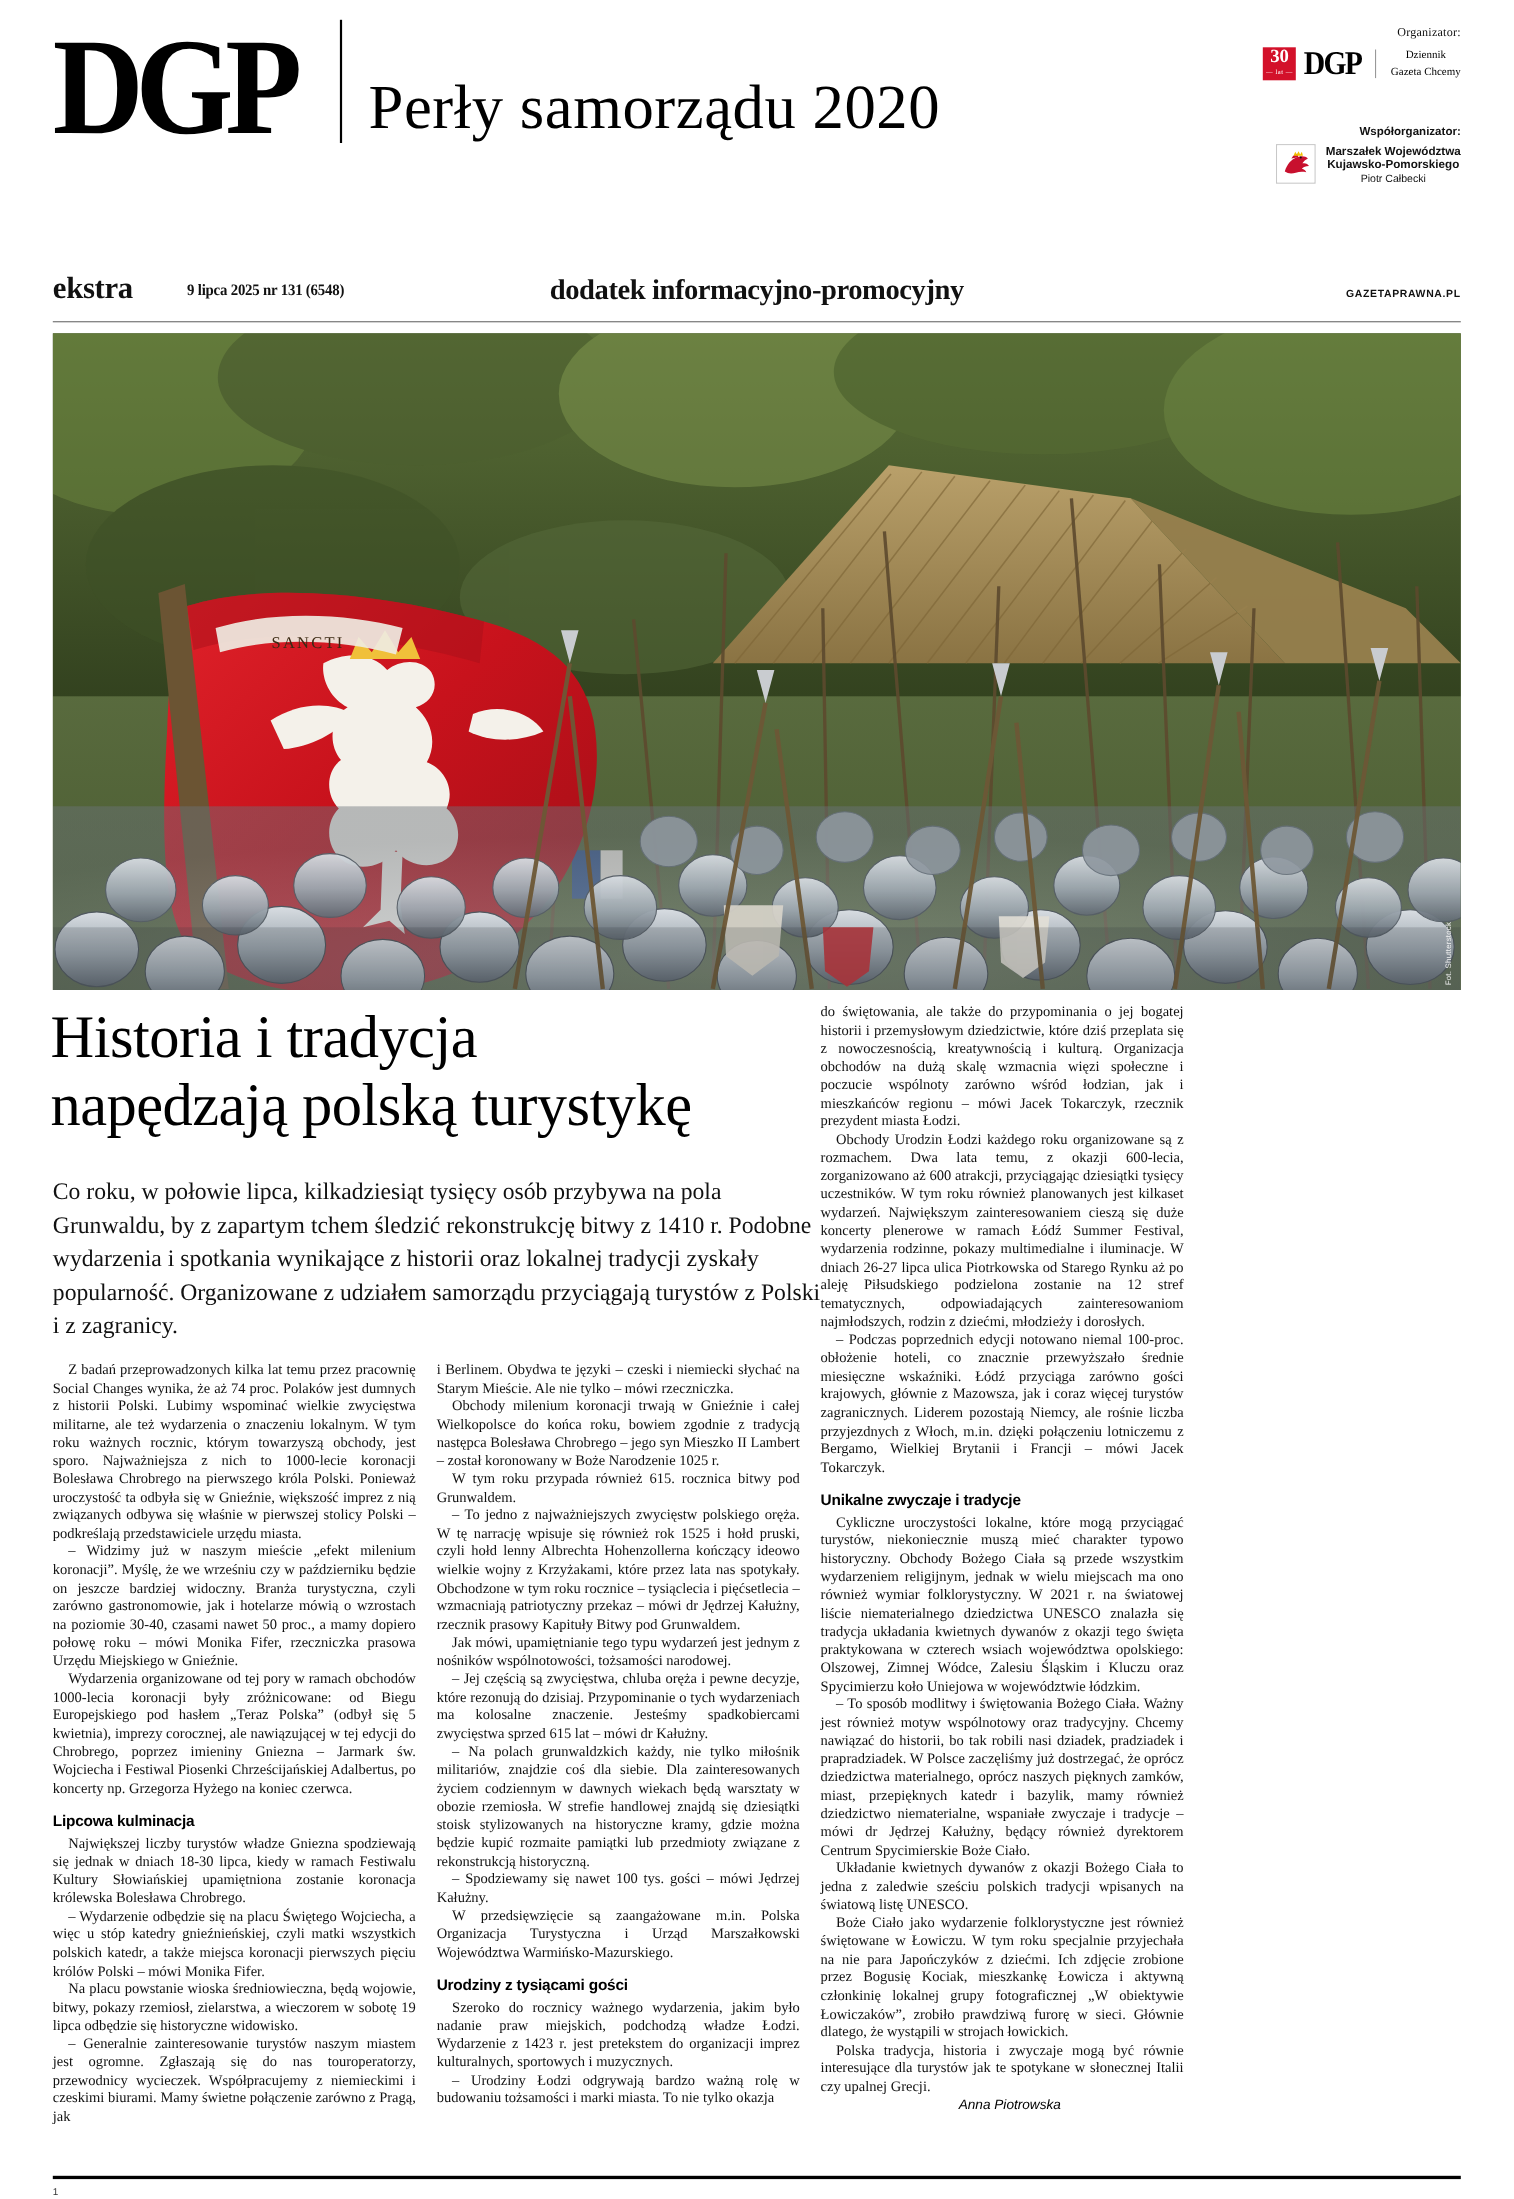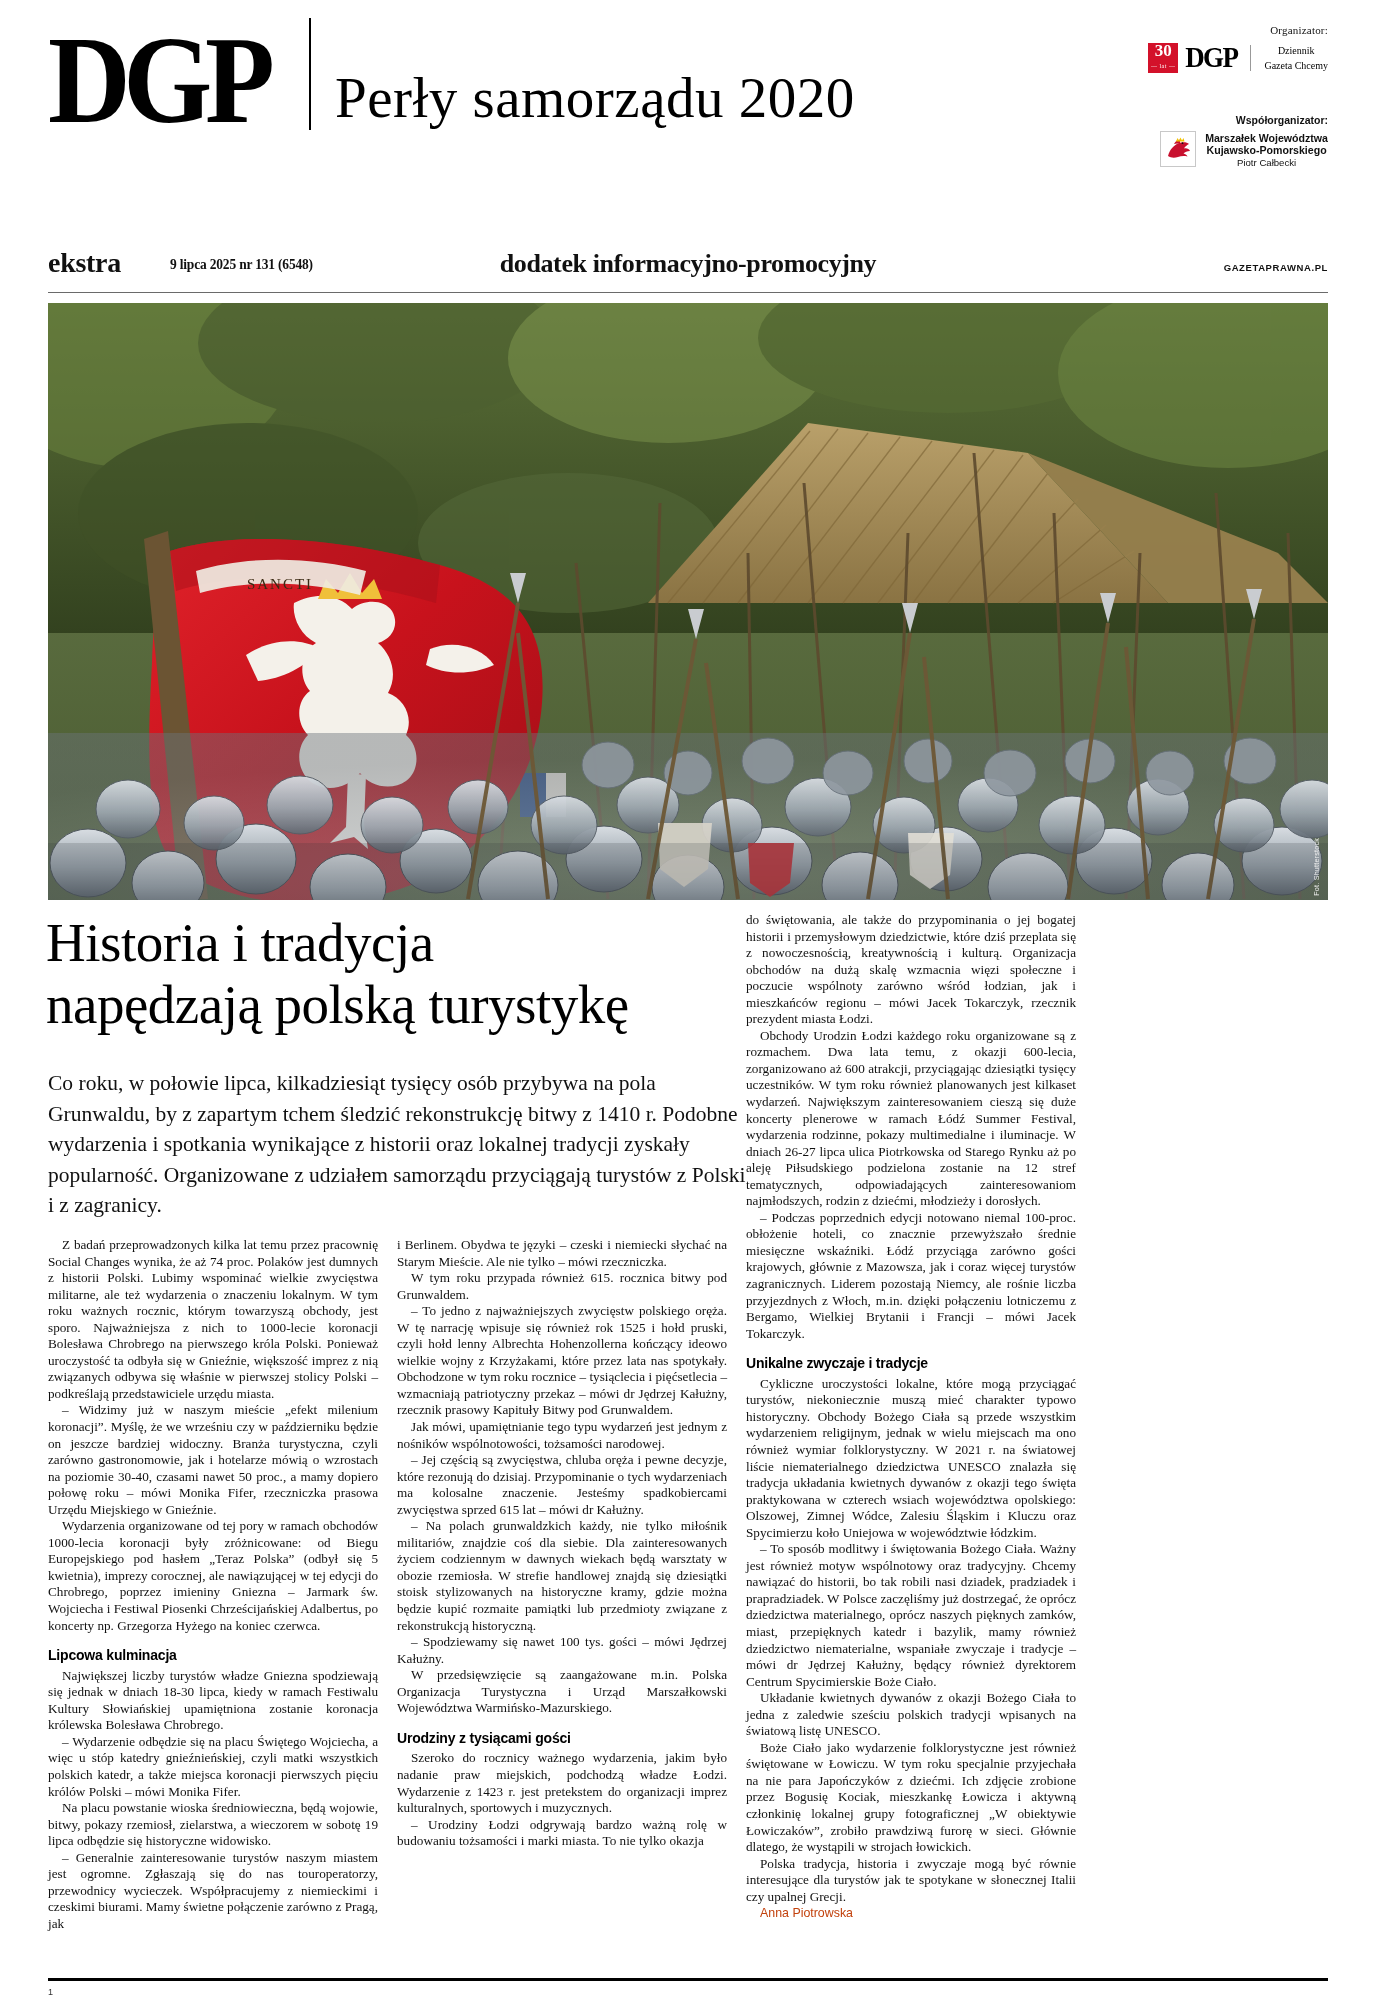--- a/index.html
+++ b/index.html
@@ -281,25 +281,26 @@
     font-weight: bold;
     letter-spacing: -0.2px;
     text-align: left;
     color: #000;
   }
   #col1 { left: 48px; }
   #col2 { left: 397px; }
   #col3 { left: 746px; top: 912px; }
   .byline {
     margin-top: 9px;
-    text-align: left;
+    text-align: center;
     font-family: "Liberation Sans", sans-serif;
     font-size: 12.4px;
     text-indent: 0;
-    color: #c2410c;
+    color: #000000;
+    font-style: italic;
   }
 
   .rule-bottom {
     position: absolute;
     left: 48px;
     right: 48px;
     bottom: 18px;
     height: 3px;
     background: #000;
   }
@@ -565,20 +566,21 @@
       <p>– Widzimy już w naszym mieście „efekt milenium koronacji”. Myślę, że we wrześniu czy w październiku będzie on jeszcze bardziej widoczny. Branża turystyczna, czyli zarówno gastronomowie, jak i hotelarze mówią o wzrostach na poziomie 30-40, czasami nawet 50 proc., a mamy dopiero połowę roku – mówi Monika Fifer, rzeczniczka prasowa Urzędu Miejskiego w Gnieźnie.</p>
       <p>Wydarzenia organizowane od tej pory w ramach obchodów 1000-lecia koronacji były zróżnicowane: od Biegu Europejskiego pod hasłem „Teraz Polska” (odbył się 5 kwietnia), imprezy corocznej, ale nawiązującej w tej edycji do Chrobrego, poprzez imieniny Gniezna – Jarmark św. Wojciecha i Festiwal Piosenki Chrześcijańskiej Adalbertus, po koncerty np. Grzegorza Hyżego na koniec czerwca.</p>
       <h3>Lipcowa kulminacja</h3>
       <p>Największej liczby turystów władze Gniezna spodziewają się jednak w dniach 18-30 lipca, kiedy w ramach Festiwalu Kultury Słowiańskiej upamiętniona zostanie koronacja królewska Bolesława Chrobrego.</p>
       <p>– Wydarzenie odbędzie się na placu Świętego Wojciecha, a więc u stóp katedry gnieźnieńskiej, czyli matki wszystkich polskich katedr, a także miejsca koronacji pierwszych pięciu królów Polski – mówi Monika Fifer.</p>
       <p>Na placu powstanie wioska średniowieczna, będą wojowie, bitwy, pokazy rzemiosł, zielarstwa, a wieczorem w sobotę 19 lipca odbędzie się historyczne widowisko.</p>
       <p>– Generalnie zainteresowanie turystów naszym miastem jest ogromne. Zgłaszają się do nas touroperatorzy, przewodnicy wycieczek. Współpracujemy z niemieckimi i czeskimi biurami. Mamy świetne połączenie zarówno z Pragą, jak</p>
     </div>
   <div class="col" id="col2">
       <p class="noindent">i Berlinem. Obydwa te języki – czeski i niemiecki słychać na Starym Mieście. Ale nie tylko – mówi rzeczniczka.</p>
+      <p>Obchody milenium koronacji trwają w Gnieźnie i całej Wielkopolsce do końca roku, bowiem zgodnie z tradycją następca Bolesława Chrobrego – jego syn Mieszko II Lambert – został koronowany w Boże Narodzenie 1025 r.</p>
       <p>W tym roku przypada również 615. rocznica bitwy pod Grunwaldem.</p>
       <p>– To jedno z najważniejszych zwycięstw polskiego oręża. W tę narrację wpisuje się również rok 1525 i hołd pruski, czyli hołd lenny Albrechta Hohenzollerna kończący ideowo wielkie wojny z Krzyżakami, które przez lata nas spotykały. Obchodzone w tym roku rocznice – tysiąclecia i pięćsetlecia – wzmacniają patriotyczny przekaz – mówi dr Jędrzej Kałużny, rzecznik prasowy Kapituły Bitwy pod Grunwaldem.</p>
       <p>Jak mówi, upamiętnianie tego typu wydarzeń jest jednym z nośników wspólnotowości, tożsamości narodowej.</p>
       <p>– Jej częścią są zwycięstwa, chluba oręża i pewne decyzje, które rezonują do dzisiaj. Przypominanie o tych wydarzeniach ma kolosalne znaczenie. Jesteśmy spadkobiercami zwycięstwa sprzed 615 lat – mówi dr Kałużny.</p>
       <p>– Na polach grunwaldzkich każdy, nie tylko miłośnik militariów, znajdzie coś dla siebie. Dla zainteresowanych życiem codziennym w dawnych wiekach będą warsztaty w obozie rzemiosła. W strefie handlowej znajdą się dziesiątki stoisk stylizowanych na historyczne kramy, gdzie można będzie kupić rozmaite pamiątki lub przedmioty związane z rekonstrukcją historyczną.</p>
       <p>– Spodziewamy się nawet 100 tys. gości – mówi Jędrzej Kałużny.</p>
       <p>W przedsięwzięcie są zaangażowane m.in. Polska Organizacja Turystyczna i Urząd Marszałkowski Województwa Warmińsko-Mazurskiego.</p>
       <h3>Urodziny z tysiącami gości</h3>
       <p>Szeroko do rocznicy ważnego wydarzenia, jakim było nadanie praw miejskich, podchodzą władze Łodzi. Wydarzenie z 1423 r. jest pretekstem do organizacji imprez kulturalnych, sportowych i muzycznych.</p>
       <p>– Urodziny Łodzi odgrywają bardzo ważną rolę w budowaniu tożsamości i marki miasta. To nie tylko okazja</p>

